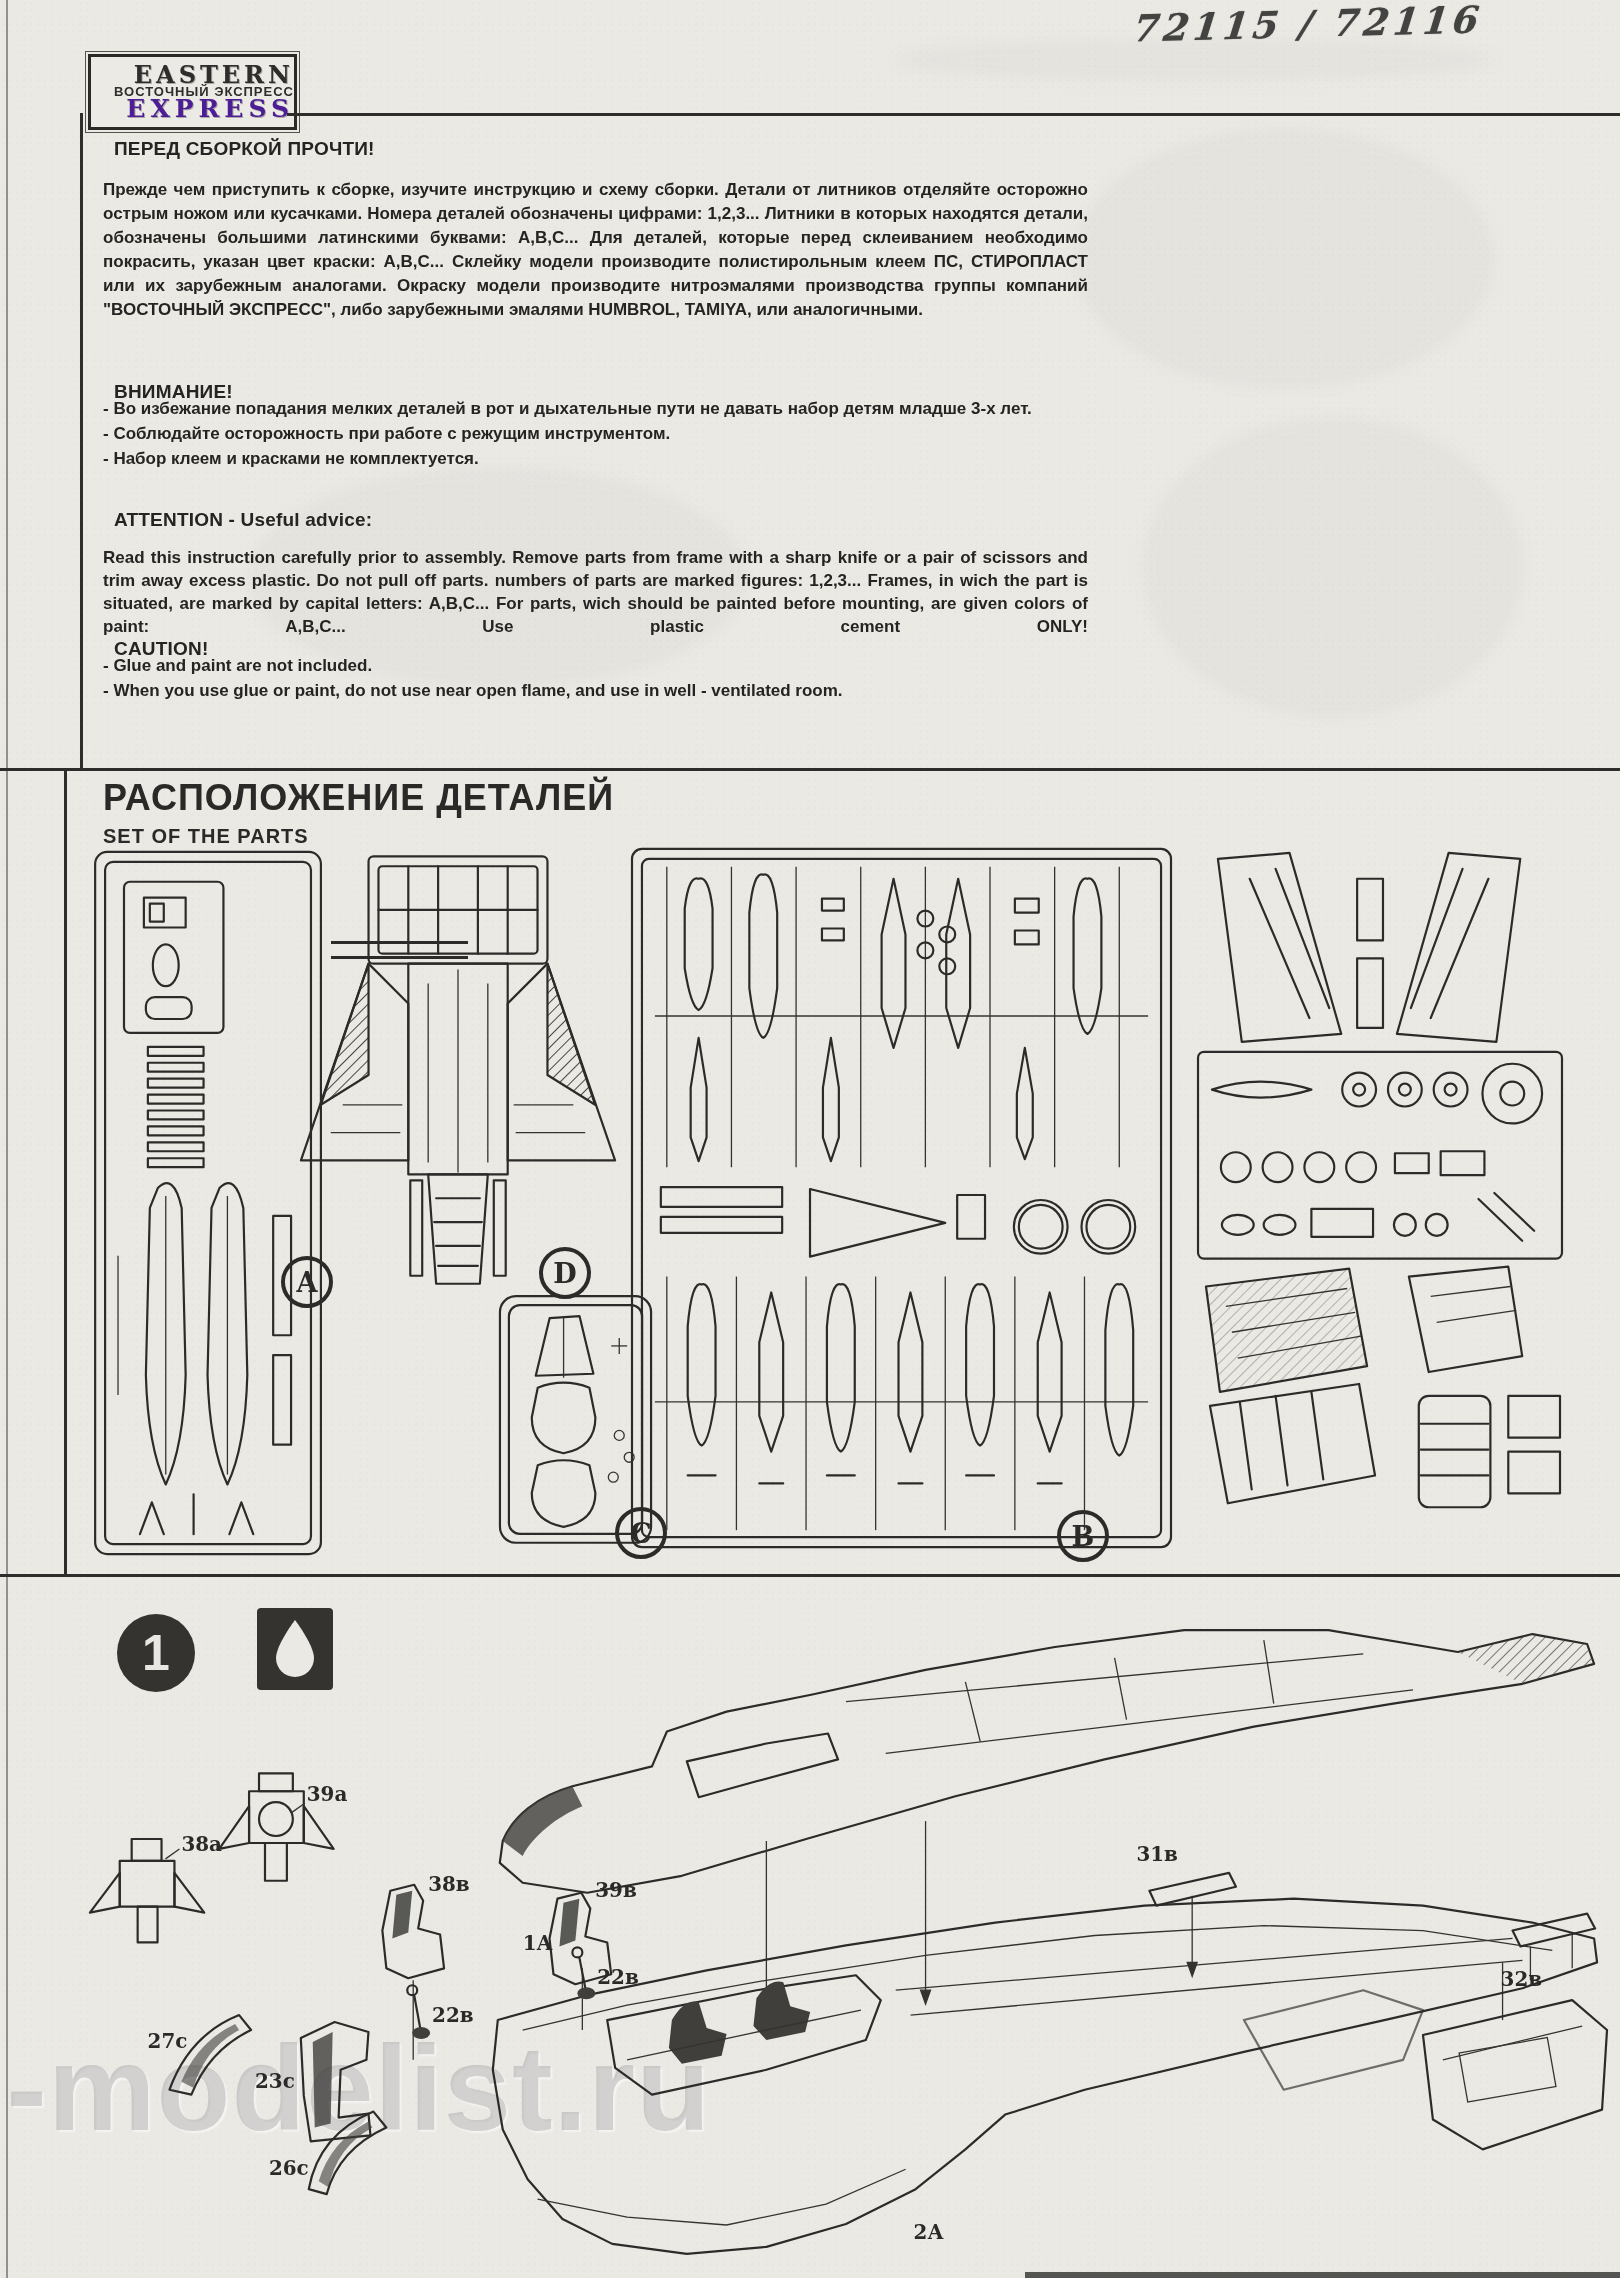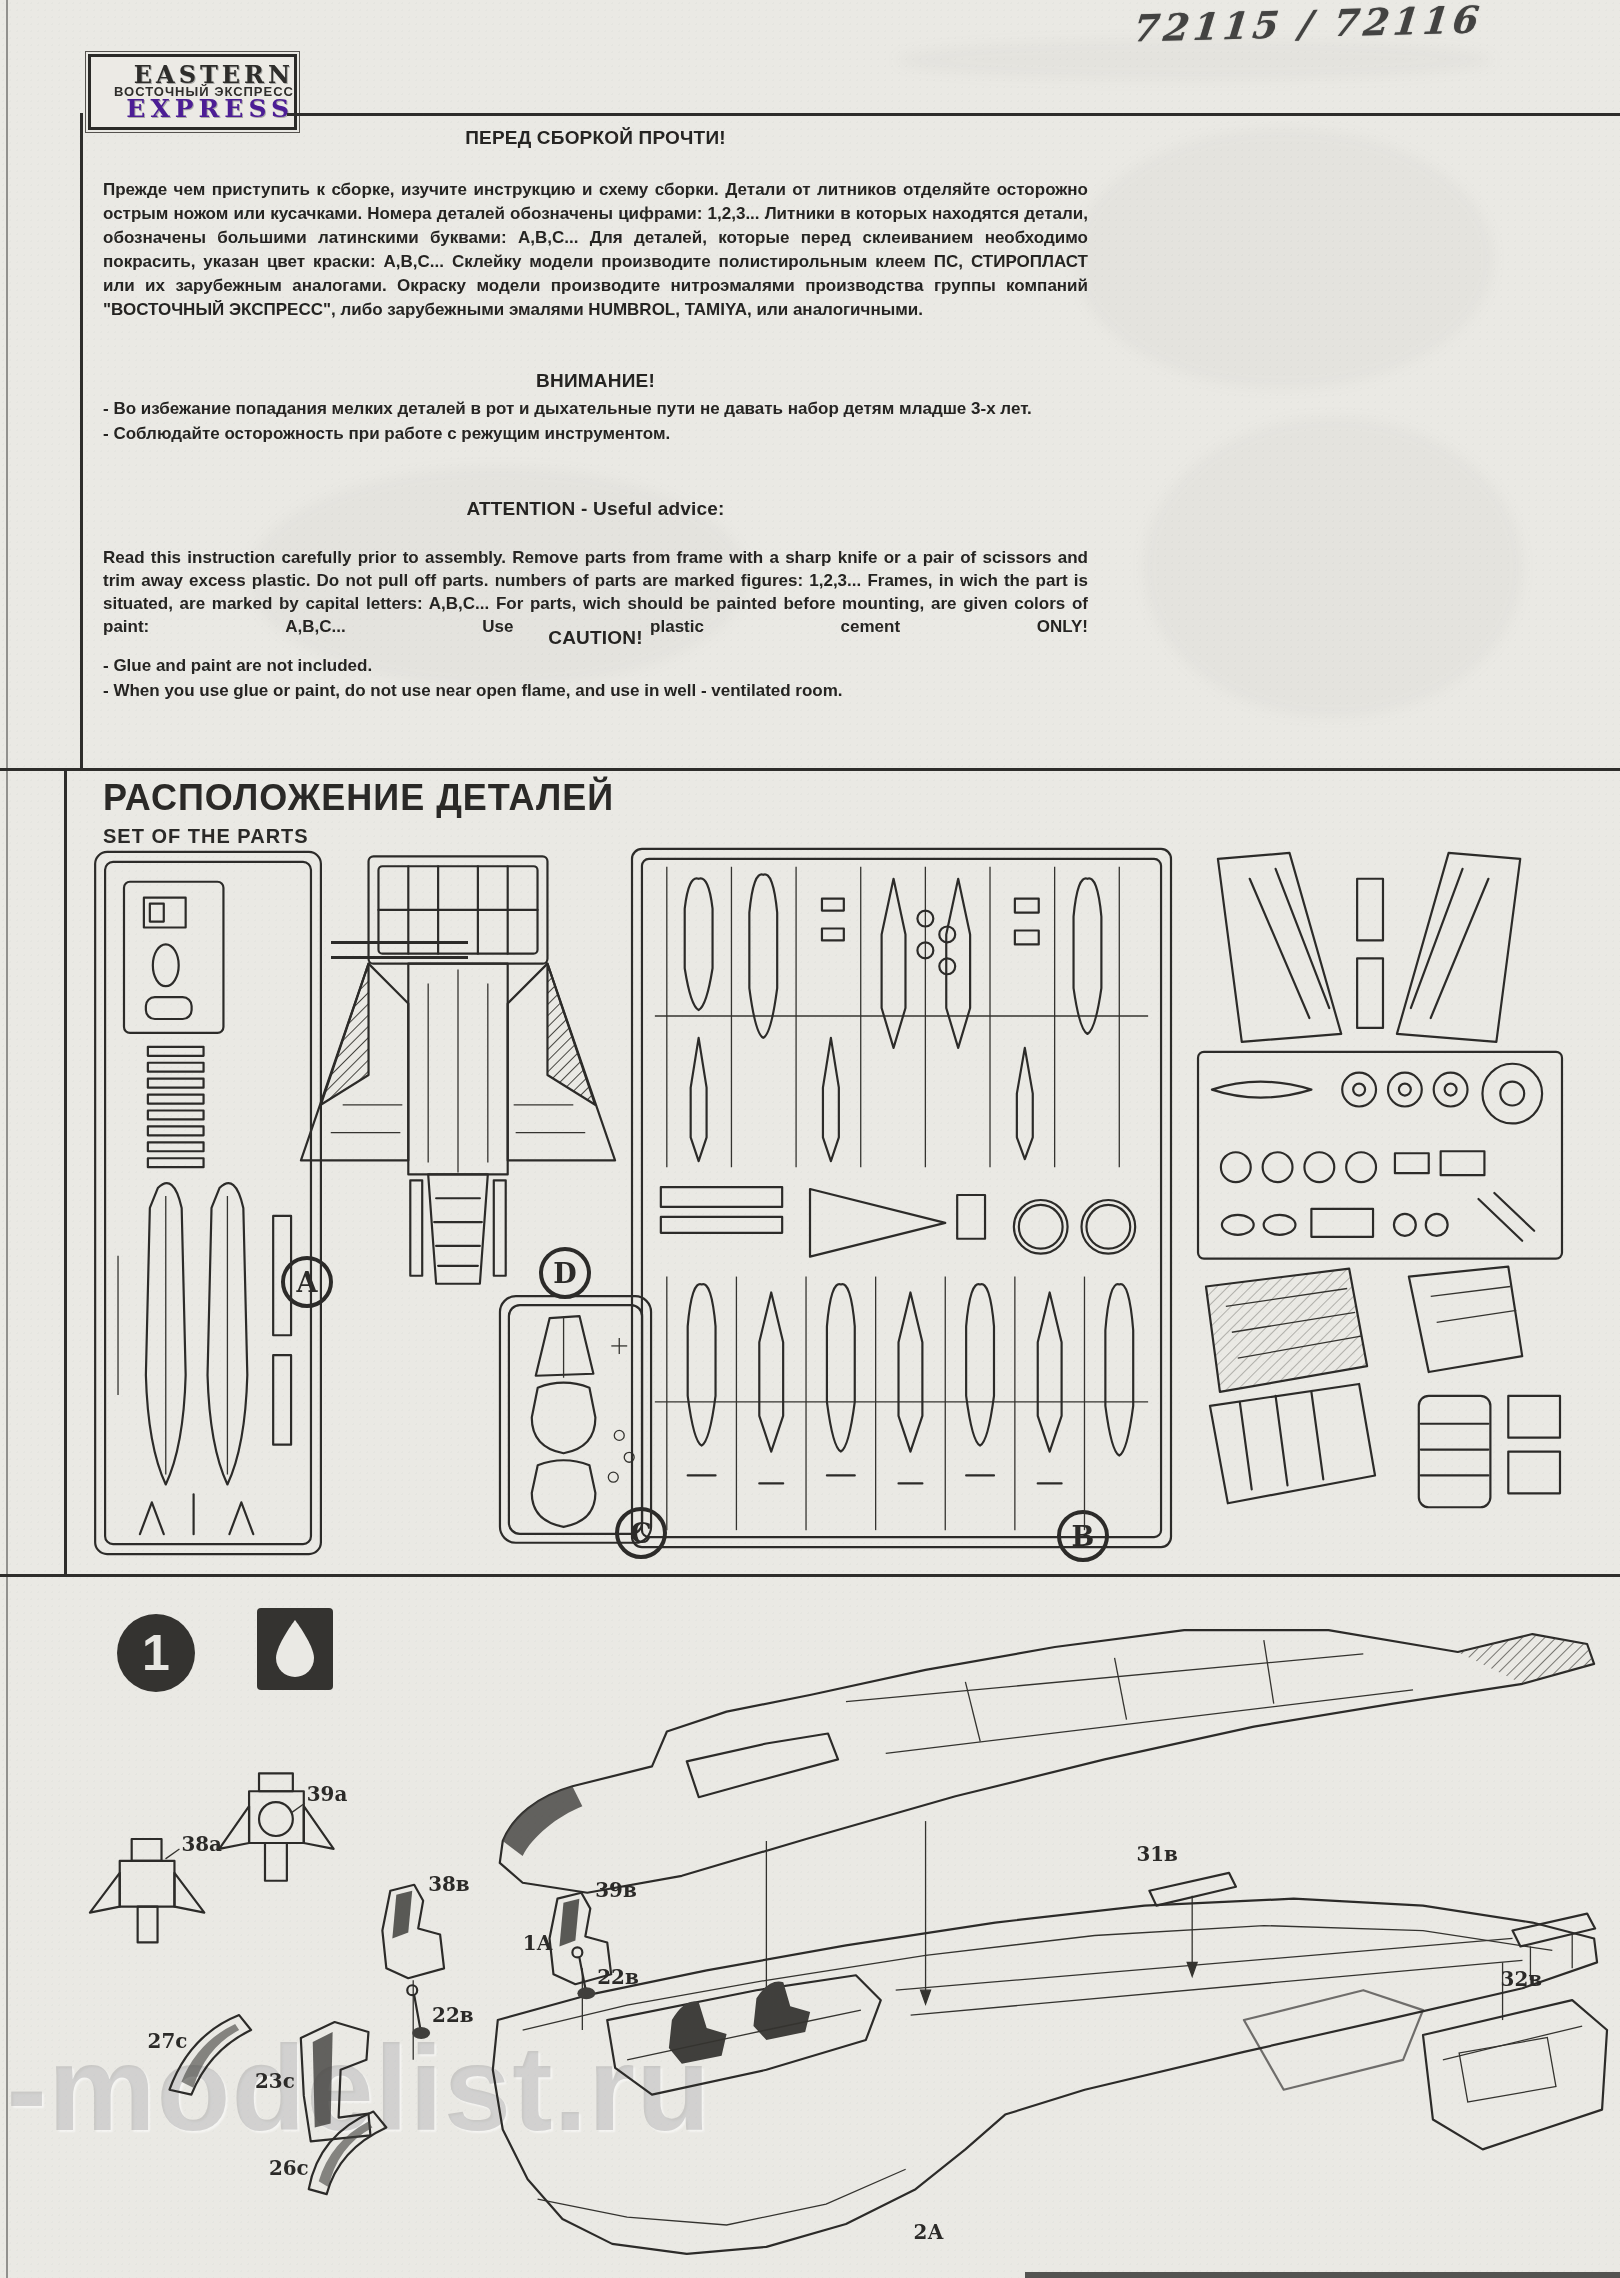--- a/index.html
+++ b/index.html
@@ -16,21 +16,21 @@
         background:#eceae5;}
   #logo .l1{font-family:"DejaVu Serif",serif;font-weight:bold;font-size:24px;letter-spacing:4px;color:#2e2d2b;line-height:22px;text-shadow:1px 1px 0 rgba(90,90,90,.45);}
   #logo .l2{font-size:13px;font-weight:bold;letter-spacing:1px;color:#2e2d2b;line-height:11px;}
   #logo .l3{font-family:"DejaVu Serif",serif;font-weight:bold;font-size:25px;letter-spacing:5px;color:#4c1d95;line-height:23px;text-shadow:1px 1px 0 rgba(90,90,90,.45);}
   
   #handwritten{left:1134px;top:2px;font-family:"DejaVu Serif",serif;font-style:italic;font-weight:bold;
         font-size:37px;letter-spacing:4px;color:#434342;transform:rotate(-1.5deg) skewX(-8deg);
         text-shadow:0 0 1px rgba(60,60,60,.6);}
   
   .tb{position:absolute;left:103px;width:985px;font-weight:bold;color:#252422;}
-  h3.head{font-size:19px;margin:0;letter-spacing:0.2px;text-align:center;}
+  h3.head{font-size:19px;margin:11px;letter-spacing:0.2px;}
   .para{font-size:17px;line-height:24px;text-align:justify;margin-top:21px;}
   .para.lastjust{text-align-last:justify;}
   .blist div{font-size:17px;line-height:25px;}
   
   #partshead{left:103px;top:782px;font-weight:bold;color:#2a2927;}
   #partshead .r{font-size:36px;letter-spacing:1px;line-height:31px;}
   #partshead .e{font-size:20px;letter-spacing:1px;line-height:31px;margin-top:8px;}
   
   .cletter{position:absolute;width:44px;height:44px;border:4px solid #2c2b29;border-radius:50%;
         font-family:"DejaVu Serif",serif;font-weight:bold;font-size:27px;color:#2c2b29;
@@ -78,20 +78,21 @@
   <div class="rule" style="left:64px;top:771px;width:3px;height:803px;"></div>
   <div class="rule" style="left:0;top:1574px;width:1621px;height:3px;"></div>
 
   <h3 class="tb head" style="top:127px;">ПЕРЕД СБОРКОЙ ПРОЧТИ!</h3>
   <div class="tb para" style="top:157px;">Прежде чем приступить к сборке, изучите инструкцию и схему сборки. Детали от литников отделяйте осторожно острым ножом или кусачками. Номера деталей обозначены цифрами: 1,2,3... Литники в которых находятся детали, обозначены большими латинскими буквами: A,B,C... Для деталей, которые перед склеиванием необходимо покрасить, указан цвет краски: A,B,C... Склейку модели производите полистирольным клеем ПС, СТИРОПЛАСТ или их зарубежным аналогами. Окраску модели производите нитроэмалями производства группы компаний "ВОСТОЧНЫЙ ЭКСПРЕСС", либо зарубежными эмалями HUMBROL, TAMIYA, или аналогичными.</div>
 
   <h3 class="tb head" style="top:370px;">ВНИМАНИЕ!</h3>
   <div class="tb blist" style="top:396px;">
     <div>- Во избежание попадания мелких деталей в рот и дыхательные пути не давать набор детям младше 3-х лет.</div>
     <div>- Соблюдайте осторожность при работе с режущим инструментом.</div>
+    <div>- Набор клеем и красками не комплектуется.</div>
   </div>
 
   <h3 class="tb head" style="top:498px;">ATTENTION - Useful advice:</h3>
   <div class="tb para lastjust" style="top:525px;line-height:23px;">Read this instruction carefully prior to assembly. Remove parts from frame with a sharp knife or a pair of scissors and trim away excess plastic. Do not pull off parts. numbers of parts are marked figures: 1,2,3... Frames, in wich the part is situated, are marked by  capital letters: A,B,C...  For parts, wich should be painted before mounting, are given colors of paint: A,B,C...  Use plastic cement ONLY!</div>
 
   <h3 class="tb head" style="top:627px;">CAUTION!</h3>
   <div class="tb blist" style="top:653px;">
     <div>- Glue and paint are not included.</div>
     <div>- When you use glue or paint, do not use near open flame, and use in well - ventilated room.</div>
   </div>

